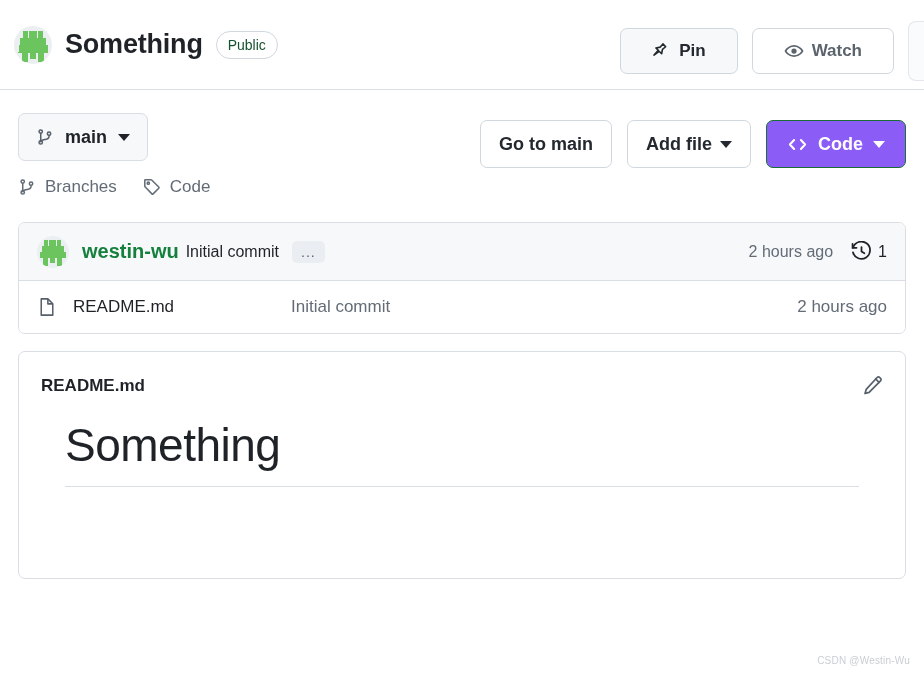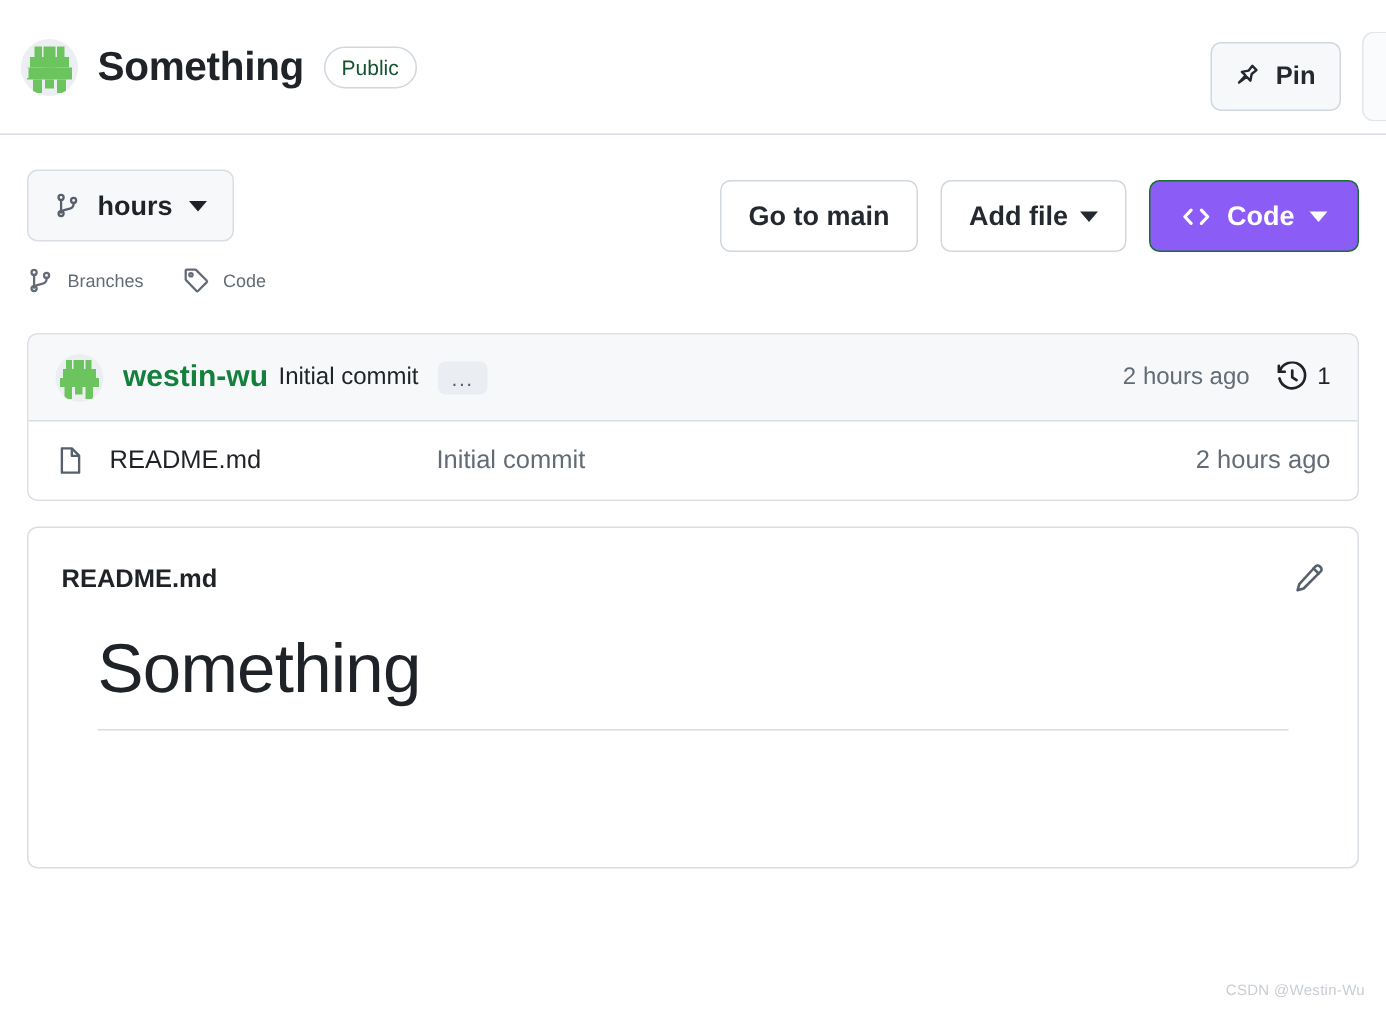--- a/index.html
+++ b/index.html
@@ -75,21 +75,21 @@
     align-items: center;
   }
 
   .btn {
     display: inline-flex;
     align-items: center;
     gap: 8px;
     background: #f6f8fa;
     border: 1px solid #d0d7de;
     border-radius: 7px;
-    padding: 0 16px;
+    padding: 0 31px;
     height: 46px;
     font-size: 17px;
     font-weight: 600;
     color: #24292f;
     cursor: pointer;
     white-space: nowrap;
     font-family: "Liberation Sans", sans-serif;
   }
 
   .btn.white { background: #ffffff; }
@@ -177,21 +177,21 @@
     align-items: center;
     gap: 26px;
     padding: 20px 18px 0 18px;
     height: 46px;
   }
   .subnav a {
     display: inline-flex;
     align-items: center;
     gap: 9px;
     color: #636c76;
-    font-size: 12px;
+    font-size: 17px;
     text-decoration: none;
     cursor: pointer;
   }
 
   
   .filebox {
     margin: 22px 18px 0 18px;
     border: 1px solid #d8dee4;
     border-radius: 7px;
     overflow: hidden;
@@ -362,36 +362,45 @@
   <div class="header-actions">
     <button class="btn">
       <span class="icon">
         <svg width="19" height="19" viewBox="0 0 16 16" fill="none" stroke="#24292f" stroke-width="1.35" stroke-linejoin="round" stroke-linecap="round">
           <path d="M9.2 1.6 7.0 4.3 3.3 5.0l2.0 2.0-3.6 4.0 4.3-3.2 2.1 2.1 0.7-3.7 2.7-2.2z"></path>
         </svg>
       </span>
       <span>Pin</span>
     </button>
 
+    <button class="btn white muted-label">
+      <span class="icon">
+        <svg width="20" height="20" viewBox="0 0 16 16" fill="none" stroke="#5b646d" stroke-width="1.3">
+          <path d="M1.2 8S3.6 3.9 8 3.9 14.8 8 14.8 8 12.4 12.1 8 12.1 1.2 8 1.2 8Z"></path>
+          <circle cx="8" cy="8" r="2.1" fill="#5b646d" stroke="none"></circle>
+        </svg>
+      </span>
+      <span>Watch</span>
+    </button>
 
     <div class="btn-cutoff"></div>
   </div>
 </div>
 
 <div class="toolbar">
   <button class="branch-btn">
     <span class="icon">
       <svg width="18" height="18" viewBox="0 0 16 16" fill="none" stroke="#57606a" stroke-width="1.35">
         <circle cx="4.2" cy="3.2" r="1.5"></circle>
           <circle cx="4.2" cy="12.8" r="1.5"></circle>
           <circle cx="11.6" cy="5.0" r="1.5"></circle>
         <path d="M4.2 4.7v6.6M11.6 6.5v0.8c0 1.9-1.6 2.6-3.4 2.9-1.6.3-4 .6-4 2.1" stroke-linecap="round"></path>
       </svg>
     </span>
-    <span>hours</span>
+    <span>main</span>
     <span class="caret"></span>
   </button>
 
   <div class="toolbar-right">
     <button class="btn btn-lg white">
       <span>Go to main</span>
     </button>
 
     <button class="btn btn-lg white">
       <span>Add file</span>

